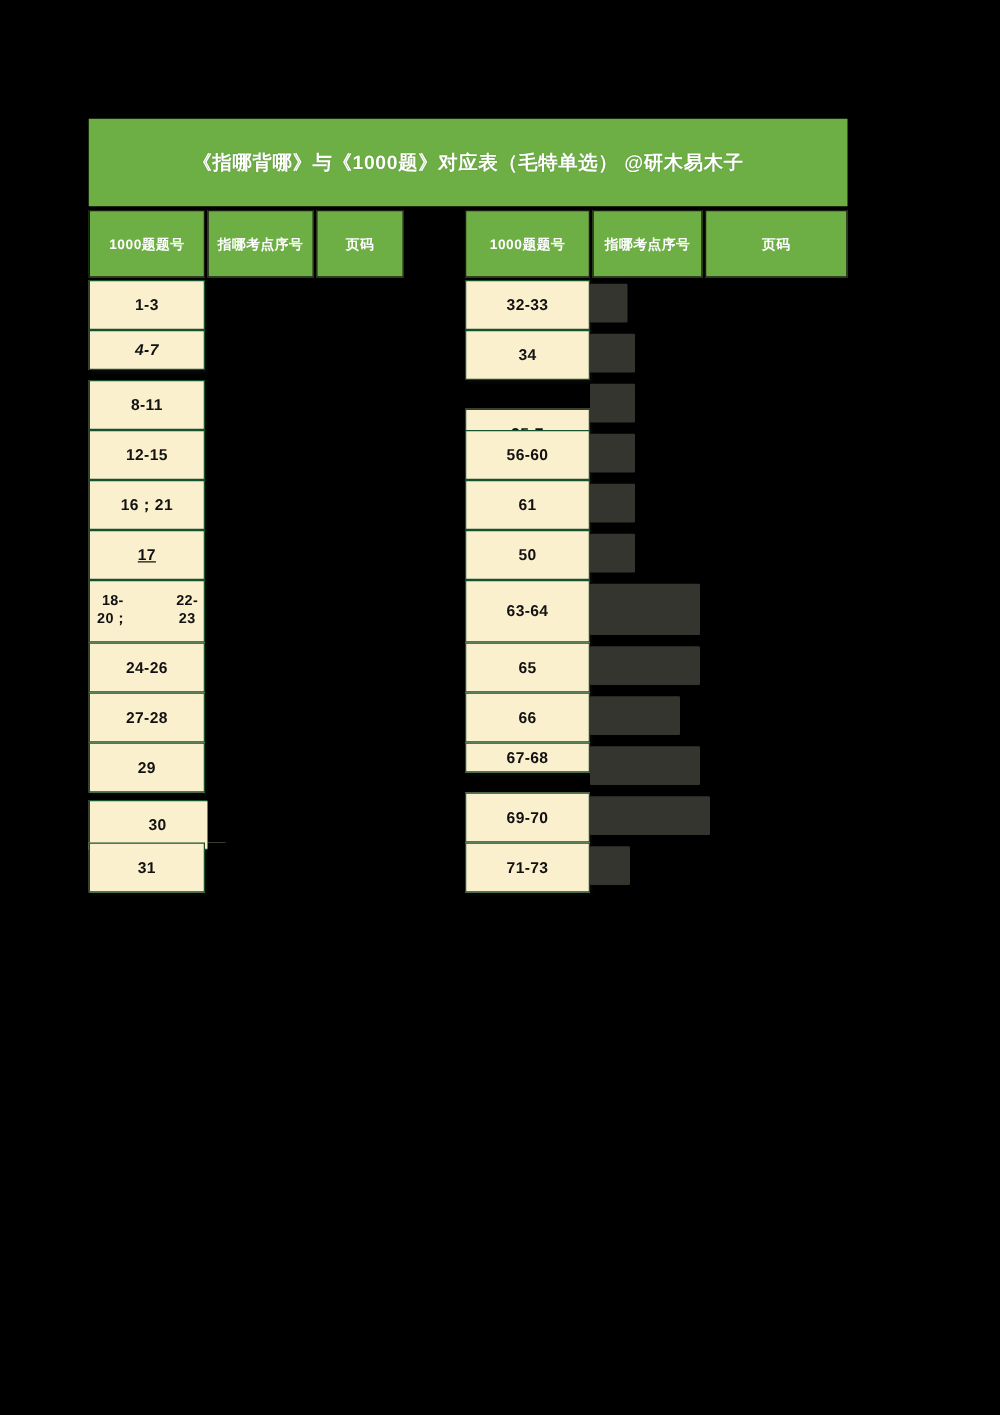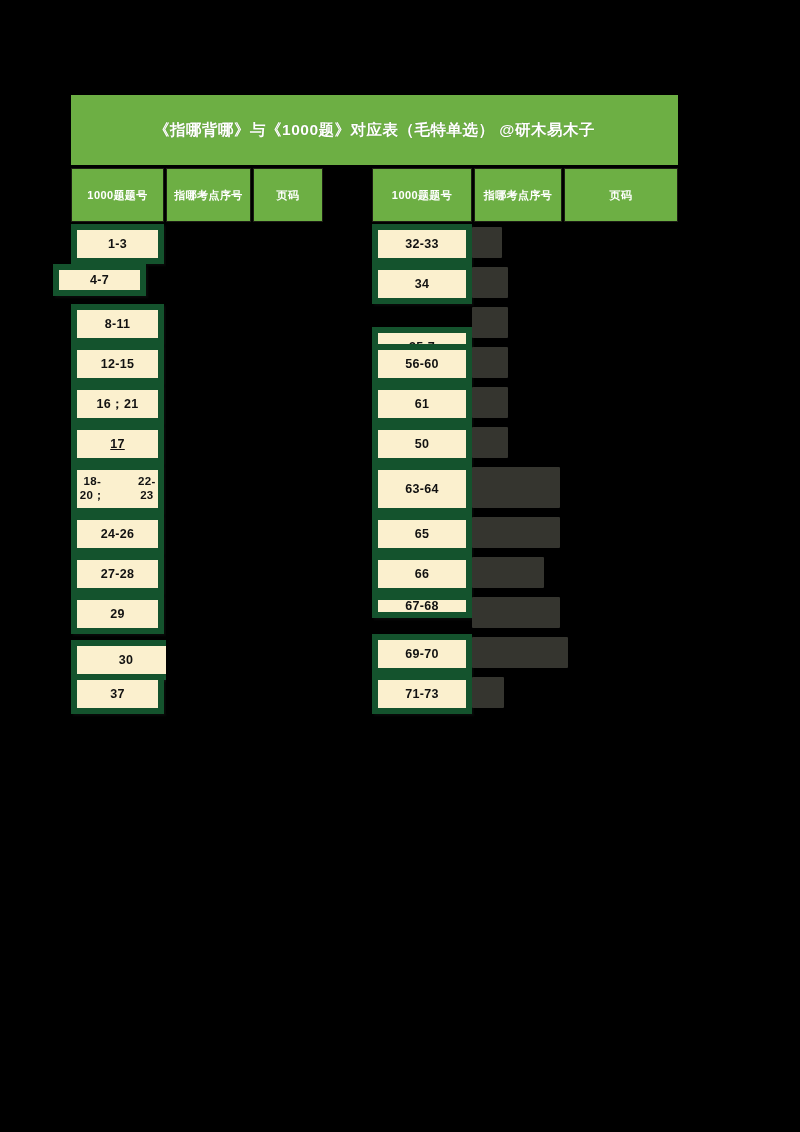--- a/index.html
+++ b/index.html
@@ -66,21 +66,21 @@
     box-sizing: border-box;
     border: 1px solid #1c1c14;
     letter-spacing: 0.4px;
     white-space: nowrap;
   }
 
   
   .cell {
     position: absolute;
     background: #FBF0CE;
-    border: 6px solid #14532d;
+    border: 1px solid #14532d;
     box-sizing: border-box;
     display: flex;
     align-items: center;
     justify-content: center;
     text-align: center;
     color: #111111;
     font-size: 12.5px;
     font-weight: bold;
     line-height: 1.18;
     letter-spacing: 0.3px;
@@ -120,21 +120,21 @@
   <div class="hdr-row">
     <div class="hdr-cell" style="left:372px;width:100px;">1000题题号</div>
     <div class="hdr-cell" style="left:474px;width:88px;">指哪考点序号</div>
     <div class="hdr-cell" style="left:564px;width:114px;">页码</div>
   </div>
 
   <div id="body-layer">
       <div class="cell" style="left: 71px; top: 224px; width: 93px; height: 40px;">1-3</div>
       <div class="blank-cell" style="left: 166px; top: 224px; width: 85px; height: 40px;"></div>
       <div class="blank-cell" style="left: 253px; top: 224px; width: 70px; height: 40px;"></div>
-      <div class="cell" style="left: 53px; top: 264px; width: 93px; height: 32px;">4-7</div>
+      <div class="cell" style="left: 71px; top: 264px; width: 93px; height: 32px; font-style: italic;">4-7</div>
       <div class="blank-cell" style="left: 166px; top: 264px; width: 85px; height: 40px;"></div>
       <div class="blank-cell" style="left: 253px; top: 264px; width: 70px; height: 40px;"></div>
       <div class="cell" style="left: 71px; top: 304px; width: 93px; height: 40px;">8-11</div>
       <div class="blank-cell" style="left: 166px; top: 304px; width: 85px; height: 40px;"></div>
       <div class="blank-cell" style="left: 253px; top: 304px; width: 70px; height: 40px;"></div>
       <div class="cell" style="left: 71px; top: 344px; width: 93px; height: 40px;">12-15</div>
       <div class="blank-cell" style="left: 166px; top: 344px; width: 85px; height: 40px;"></div>
       <div class="blank-cell" style="left: 253px; top: 344px; width: 70px; height: 40px;"></div>
       <div class="cell" style="left: 71px; top: 384px; width: 93px; height: 40px;">16；21</div>
       <div class="blank-cell" style="left: 166px; top: 384px; width: 85px; height: 40px;"></div>
@@ -153,21 +153,21 @@
       <div class="blank-cell" style="left: 253px; top: 514px; width: 70px; height: 40px;"></div>
       <div class="cell" style="left: 71px; top: 554px; width: 93px; height: 40px;">27-28</div>
       <div class="blank-cell" style="left: 166px; top: 554px; width: 85px; height: 40px;"></div>
       <div class="blank-cell" style="left: 253px; top: 554px; width: 70px; height: 40px;"></div>
       <div class="cell" style="left: 71px; top: 594px; width: 93px; height: 40px;">29</div>
       <div class="blank-cell" style="left: 166px; top: 594px; width: 85px; height: 40px;"></div>
       <div class="blank-cell" style="left: 253px; top: 594px; width: 70px; height: 40px;"></div>
       <div class="cell" style="left: 71px; top: 640px; width: 110px; height: 40px;">30</div>
       <div class="blank-cell" style="left: 166px; top: 634px; width: 85px; height: 40px;"></div>
       <div class="blank-cell" style="left: 253px; top: 634px; width: 70px; height: 40px;"></div>
-      <div class="cell" style="left: 71px; top: 674px; width: 93px; height: 40px;">37</div>
+      <div class="cell" style="left: 71px; top: 674px; width: 93px; height: 40px;">31</div>
       <div class="blank-cell" style="left: 166px; top: 674px; width: 85px; height: 40px;"></div>
       <div class="blank-cell" style="left: 253px; top: 674px; width: 70px; height: 40px;"></div>
       <div class="cell" style="left: 372px; top: 224px; width: 100px; height: 40px;">32-33</div>
       <div class="blank-cell" style="left: 474px; top: 224px; width: 88px; height: 40px;"></div>
       <div class="blank-cell" style="left: 564px; top: 224px; width: 114px; height: 40px;"></div>
       <div class="cell" style="left: 372px; top: 264px; width: 100px; height: 40px;">34</div>
       <div class="blank-cell" style="left: 474px; top: 264px; width: 88px; height: 40px;"></div>
       <div class="blank-cell" style="left: 564px; top: 264px; width: 114px; height: 40px;"></div>
       <div class="cell" style="left: 372px; top: 304px; width: 100px; height: 40px; margin-top: 23px;">35-7</div>
       <div class="blank-cell" style="left: 474px; top: 304px; width: 88px; height: 40px;"></div>

